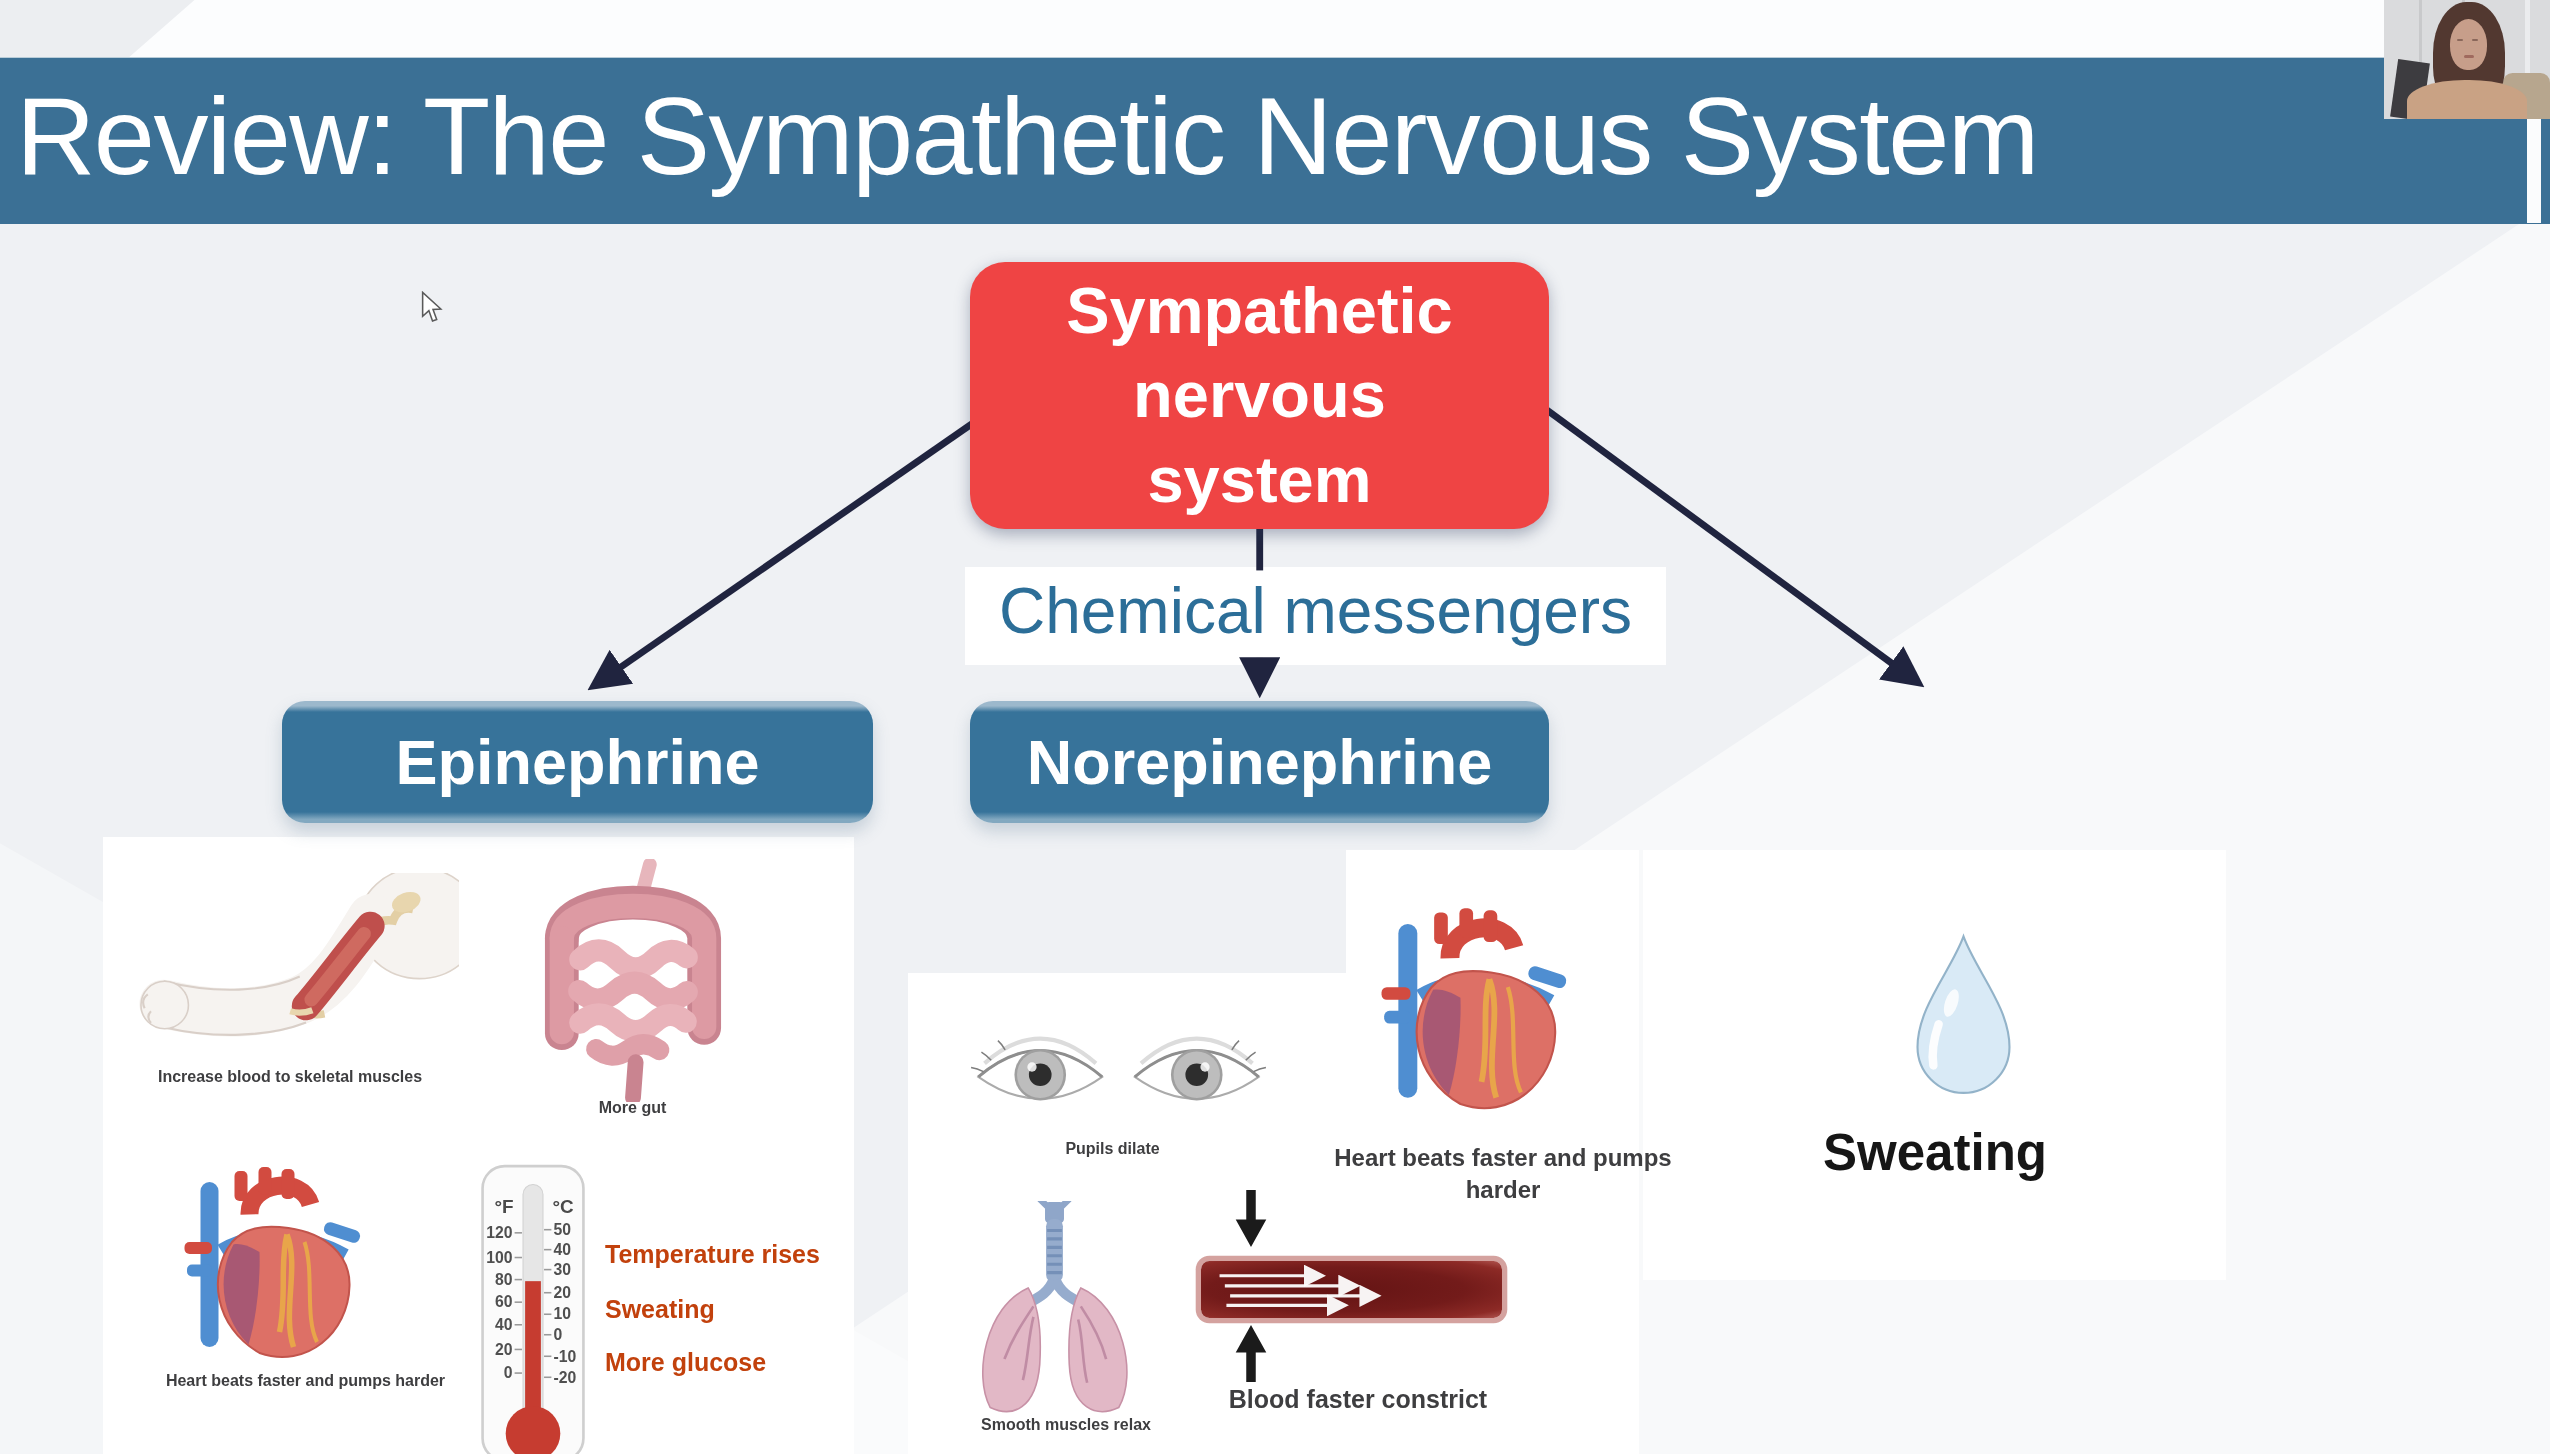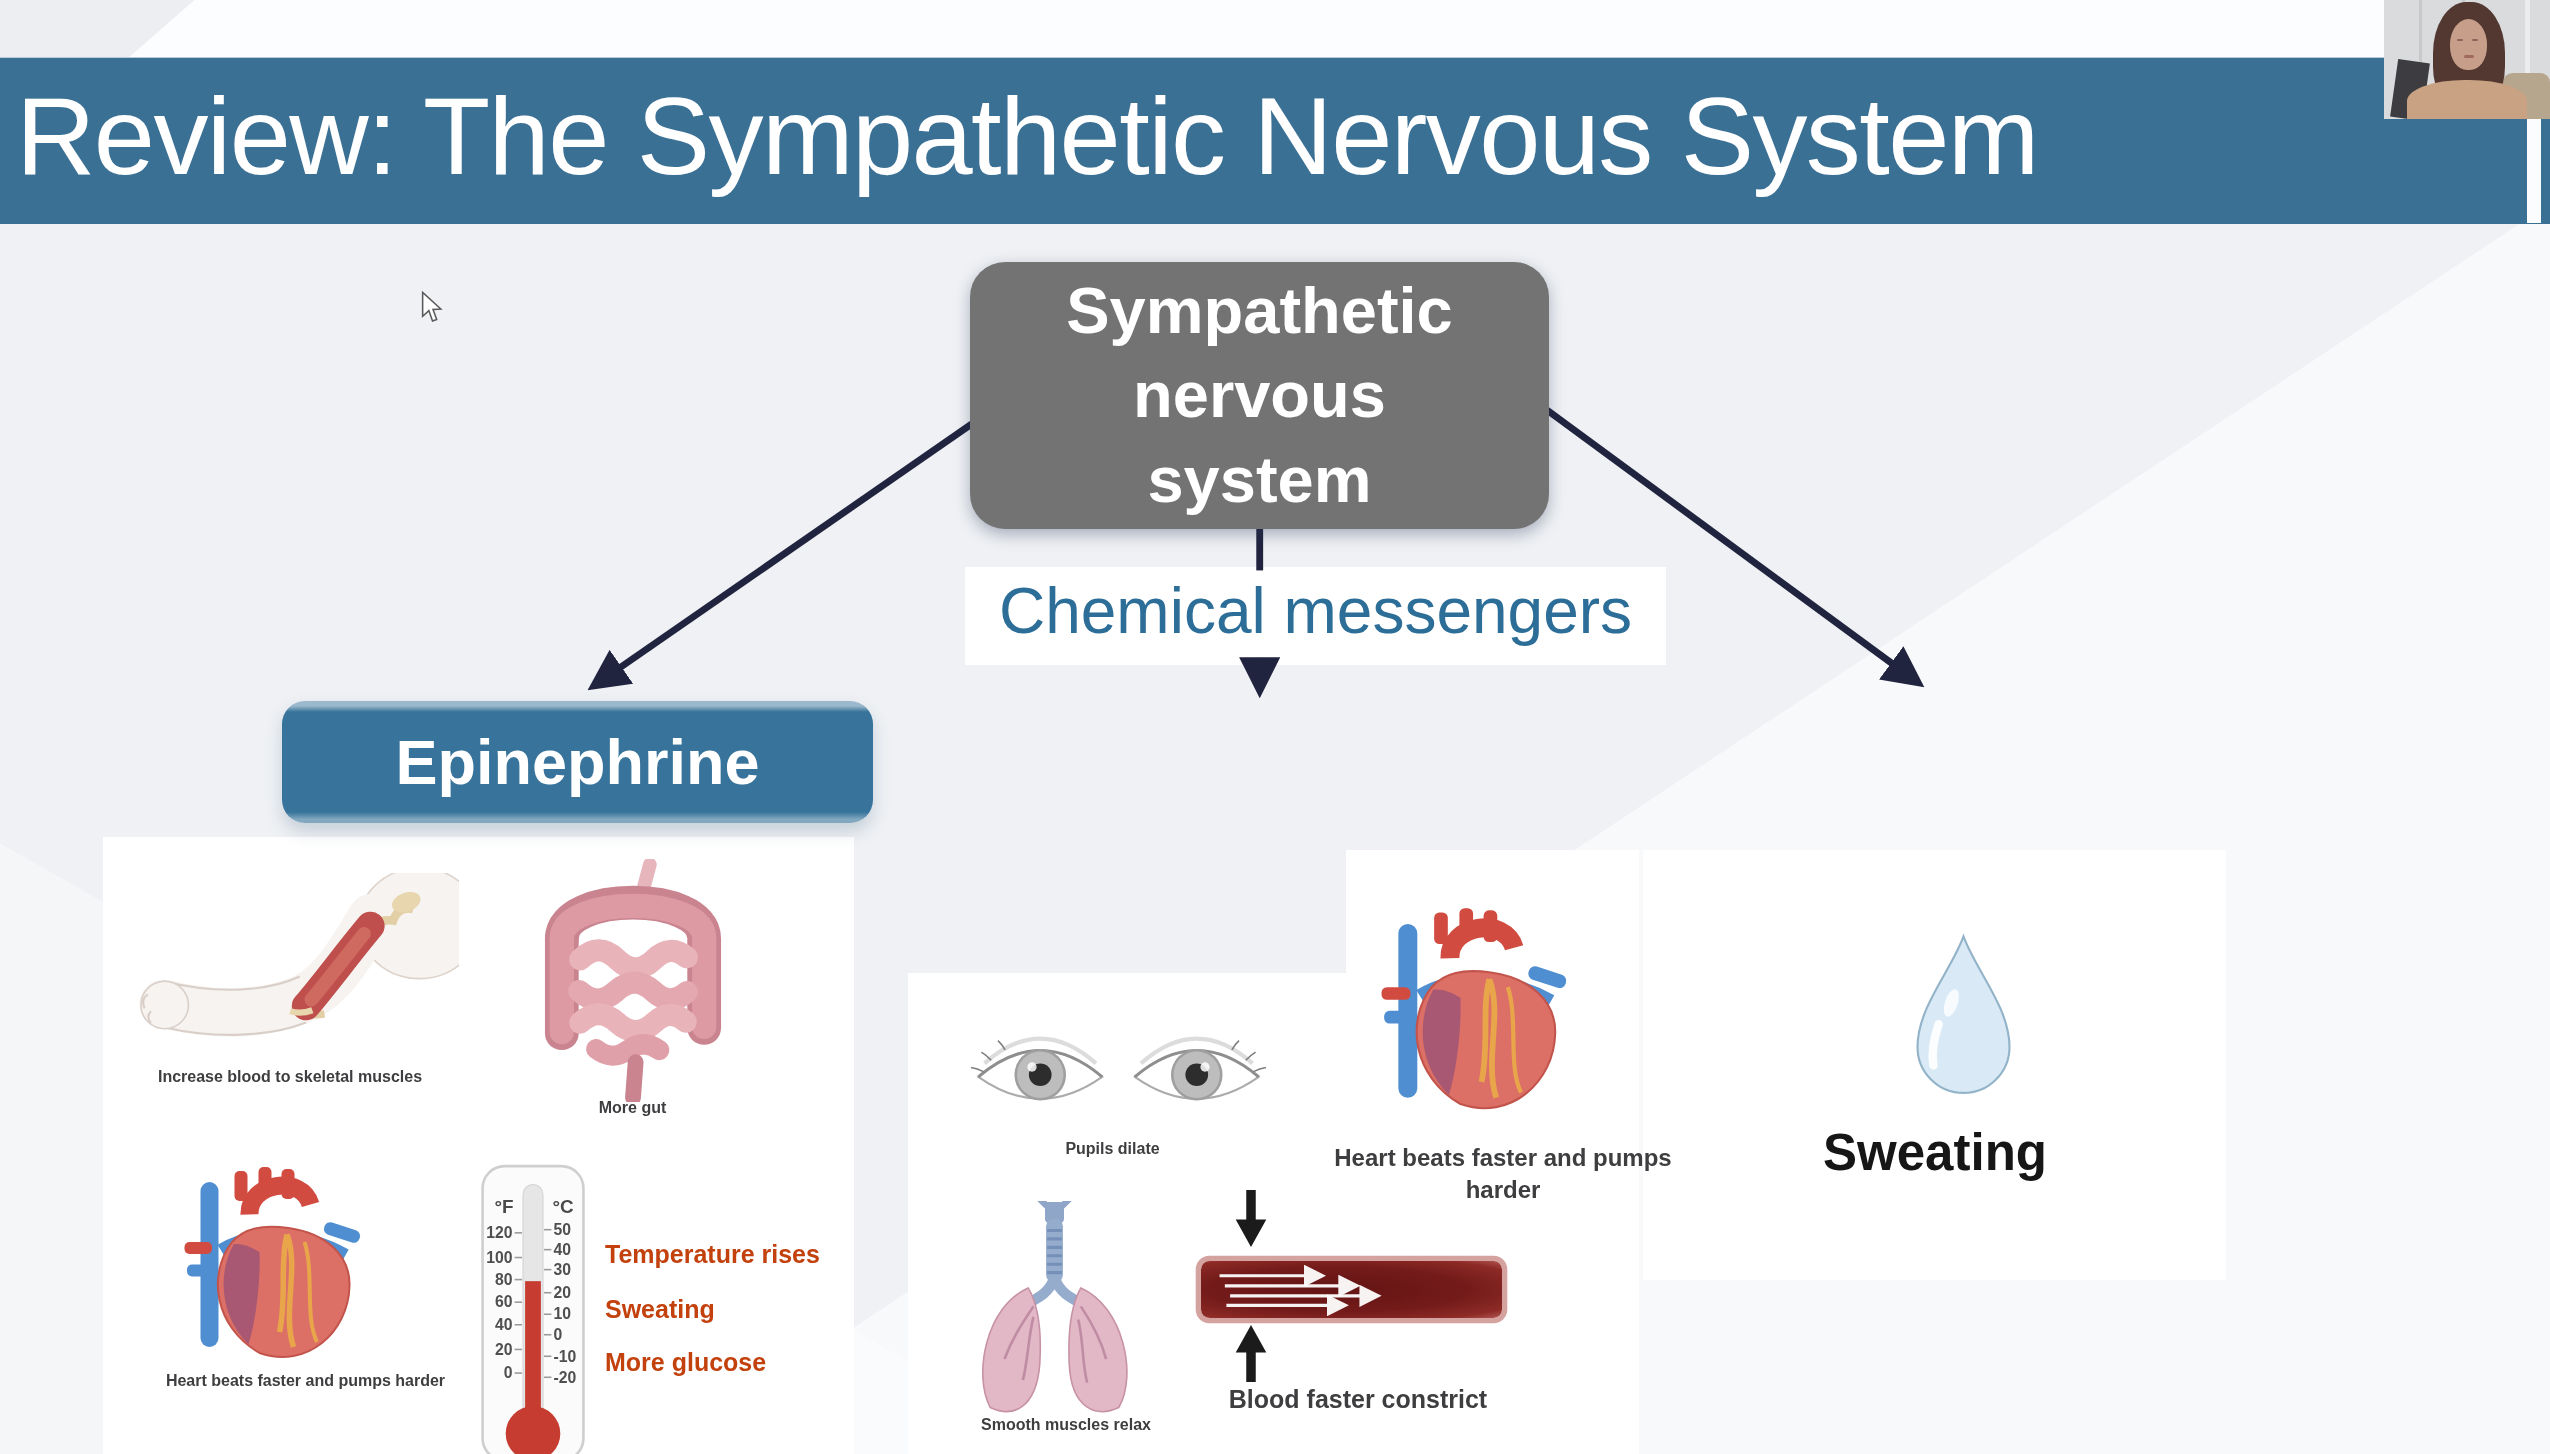--- a/index.html
+++ b/index.html
@@ -14,21 +14,21 @@
   .top-strip{left:0;top:0;width:2550px;height:58px;background:#fcfdfe;}
   .corner-shade{left:0;top:0;width:221px;height:58px;background:#eceef1;
                 clip-path:polygon(0 0,88% 0,58% 100%,0 100%);}
   .banner{left:0;top:57px;width:2550px;height:166px;background:#3b7095;z-index:2;
           border-top:1.6px solid #b9cdd9;}
   .banner-title{left:16px;top:57px;height:166px;line-height:158px;white-space:nowrap;
           color:#ffffff;font-size:110px;letter-spacing:-1.6px;z-index:3;}
   .notch{left:2527px;top:57px;width:13.7px;height:166px;background:#fbfcfd;z-index:4;}
   .panel{background:#ffffff;z-index:1;}
   .root-box{left:970px;top:262px;width:579px;height:267px;border-radius:35px;
-            background:#737373;box-shadow:0 5.3px 14.8px rgba(40,55,90,.35);z-index:4;
+            background:#ef4444;box-shadow:0 5.3px 14.8px rgba(40,55,90,.35);z-index:4;
             display:flex;align-items:center;justify-content:center;text-align:center;}
   .root-box span{color:#fff;font-weight:bold;font-size:65px;line-height:1.3;width:485px;}
   .chem-bg{left:965px;top:567px;width:701px;height:98px;background:#fff;z-index:2;}
   .chem-label{left:965px;top:574px;width:701px;text-align:center;color:#2c6e98;
               font-weight:normal;font-size:64px;z-index:3;white-space:nowrap;}
   .branch-box{top:701px;height:122px;border-radius:23px;z-index:4;
       background:linear-gradient(180deg,#9cb8cc 0%,#9cb8cc 4%,#37739a 9%,#37739a 91%,#82a8c0 97%);
       box-shadow:0 8.4px 16px rgba(110,135,160,.30);
       display:flex;align-items:center;justify-content:center;}
   .branch-box span{color:#fff;font-weight:bold;font-size:63px;white-space:nowrap;}
@@ -110,20 +110,23 @@
 
   <div class="abs root-box">
     <span>Sympathetic nervous system</span>
   </div>
 
   <div class="abs chem-bg"></div>
   <div class="abs chem-label">Chemical messengers</div>
 
   <div class="abs branch-box" style="left:282px;width:591px;">
     <span>Epinephrine</span>
+  </div>
+  <div class="abs branch-box" style="left:970px;width:579px;">
+    <span>Norepinephrine</span>
   </div>
 
   <div class="abs panel" style="left:103px;top:837px;width:751px;height:617px;"></div>
   <div class="abs panel" style="left:908px;top:973px;width:438px;height:481px;"></div>
   <div class="abs panel" style="left:1346px;top:850px;width:293px;height:604px;"></div>
   <div class="abs panel" style="left:1643px;top:850px;width:583px;height:430px;"></div>
 
   <svg class="abs ill" style="left:132px;top:873px;" width="327" height="206" viewBox="0 0 620 390">
     <ellipse cx="545" cy="95" rx="115" ry="105" fill="#f6f3f0" stroke="#ddd3ca" stroke-width="3"></ellipse>
     <path d="M60,248 C160,272 250,268 320,240 C380,215 415,150 455,85" stroke="#f6f3f0" stroke-width="92" fill="none" stroke-linecap="round"></path>

